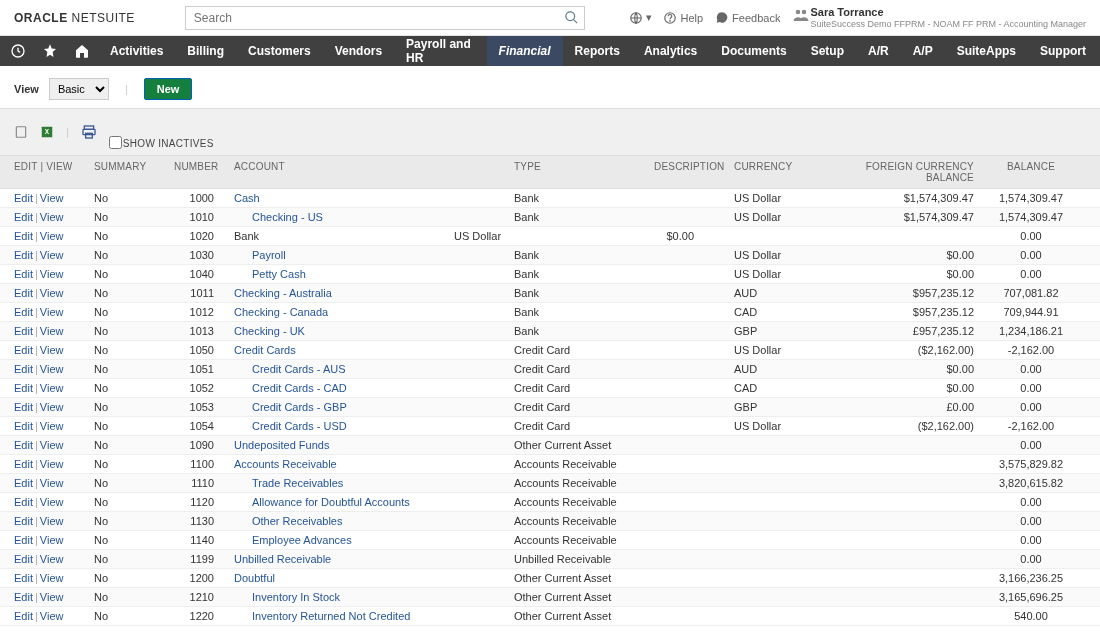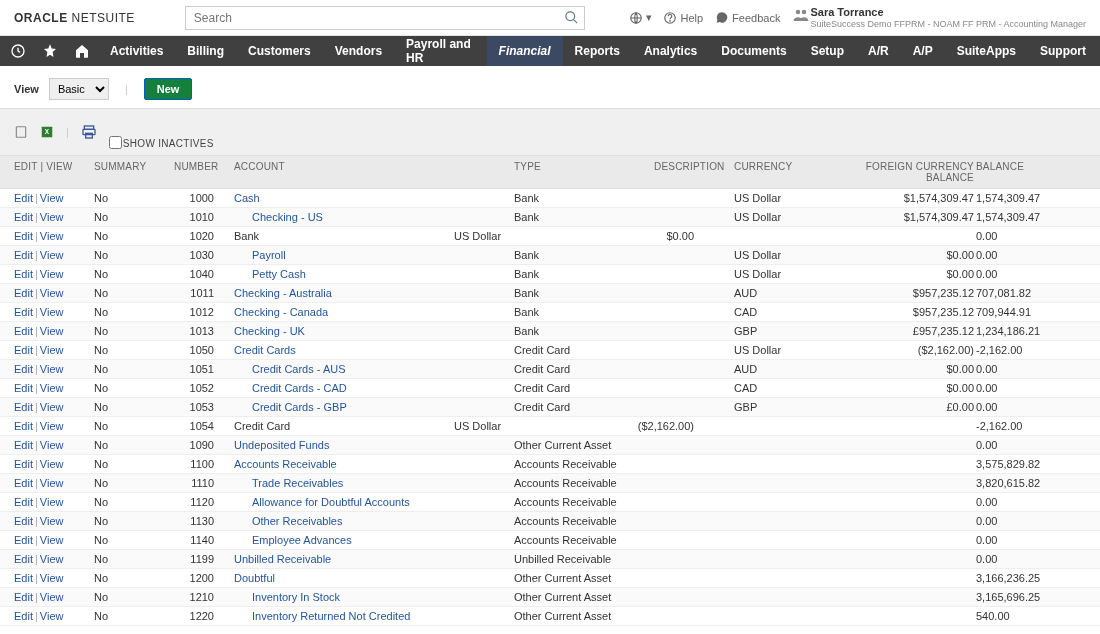--- a/index.html
+++ b/index.html
@@ -34,21 +34,21 @@
 .data-row { display: flex; border-bottom: 1px solid #eee; padding: 3px 14px; font-size: 11px; align-items: center; min-height: 17px; }
 .data-row:nth-child(even) { background: #fafafa; }
 .col-edit { width: 80px; flex-shrink: 0; }
 .col-summary { width: 80px; flex-shrink: 0; }
 .col-number { width: 60px; flex-shrink: 0; text-align: right; padding-right: 20px; }
 .col-account { width: 280px; flex-shrink: 0; }
 .col-type { width: 140px; flex-shrink: 0; }
 .col-desc { width: 80px; flex-shrink: 0; }
 .col-currency { width: 100px; flex-shrink: 0; }
 .col-fcb { width: 140px; flex-shrink: 0; text-align: right; }
-.col-balance { width: 110px; flex-shrink: 0; text-align: left; margin-left: auto; }
+.col-balance { width: 110px; flex-shrink: 0; text-align: center; margin-left: auto; }
 .link { color: #255599; cursor: pointer; }
 .pipe { color: #aaa; margin: 0 2px; }
 .indent-0 { padding-left: 0; }
 .indent-1 { padding-left: 18px; }
 svg { display: block; }
 </style>
 </head>
 <body>
 
 <div class="topbar">
@@ -313,20 +313,21 @@
         <div class="col-type">Credit Card</div>
         <div class="col-desc"></div>
         <div class="col-currency">GBP</div>
         <div class="col-fcb">£0.00</div>
         <div class="col-balance">0.00</div>
       </div>
       <div class="data-row">
         <div class="col-edit"><span class="link">Edit</span><span class="pipe">|</span><span class="link">View</span></div>
         <div class="col-summary">No</div>
         <div class="col-number">1054</div>
+        <div class="col-account"><span class="link indent-1" style="display:inline-block">Credit Cards - USD</span></div>
         <div class="col-type">Credit Card</div>
         <div class="col-desc"></div>
         <div class="col-currency">US Dollar</div>
         <div class="col-fcb">($2,162.00)</div>
         <div class="col-balance">-2,162.00</div>
       </div>
       <div class="data-row">
         <div class="col-edit"><span class="link">Edit</span><span class="pipe">|</span><span class="link">View</span></div>
         <div class="col-summary">No</div>
         <div class="col-number">1090</div>

